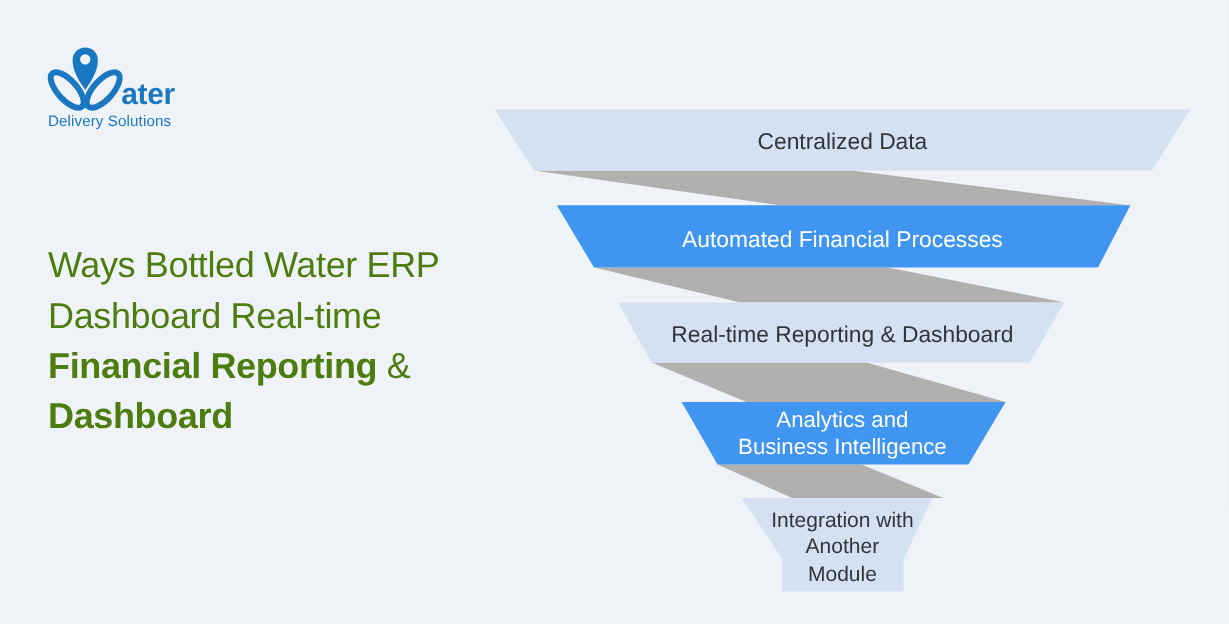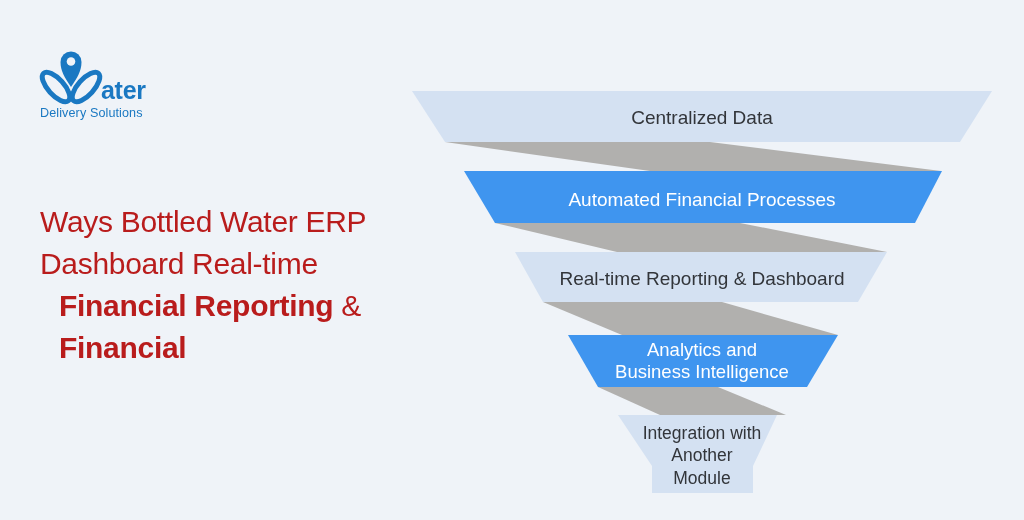--- a/index.html
+++ b/index.html
@@ -3,35 +3,35 @@
 <meta charset="utf-8">
 <style>
   :root { --bg:#eff3f8; --logo:#1a78c2; }
   html,body { margin:0; padding:0; background:#e7ebf1; }
   .canvas {
     position:relative; width:1024px; height:520px;
     background:var(--bg); overflow:hidden;
     font-family:"Liberation Sans", sans-serif;
   }
   
-  .logo { position:absolute; left:38px; top:40px; width:124px; height:84px; }
+  .logo { position:absolute; left:38px; top:28px; width:124px; height:84px; }
   .logo svg { overflow:visible; display:block; }
   .logo .paint-fill   { fill:var(--logo); }
   .logo .paint-stroke { stroke:var(--logo); fill:none; }
   .logo .pin-hole     { fill:var(--bg); }
   .logo .wordmark     { fill:var(--logo); font-family:"Liberation Sans",sans-serif;
                         font-weight:700; font-size:25px; letter-spacing:-0.3px; }
   .logo .tagline      { fill:var(--logo); font-family:"Liberation Sans",sans-serif;
                         font-weight:500; font-size:12.6px; letter-spacing:0.1px; }
   
   h1.heading {
     position:absolute; left:40px; top:201px; margin:0; width:400px;
     font-size:30px; line-height:42px; font-weight:500; letter-spacing:-0.3px;
   }
-  h1.heading b { font-weight:700;margin-left:19px; }
+  h1.heading b { font-weight:700; }
   
   svg.funnel { position:absolute; left:0; top:0; width:1024px; height:520px; }
   svg.funnel text {
     font-family:"Liberation Sans", sans-serif;
     font-weight:500; text-anchor:middle;
   }
 </style>
 </head>
 <body>
 
@@ -49,25 +49,25 @@
         <path class="paint-fill" d="M33,47 C26.5,37.5 22.5,30.5 22.5,22 A10.5,10.5 0 1 1 43.5,22 C43.5,30.5 39.5,37.5 33,47 Z"></path>
         <circle class="pin-hole" cx="33" cy="21.5" r="4.3"></circle>
       </g>
 
       <text class="wordmark" x="63" y="59">ater</text>
 
       <text class="tagline" x="2" y="77">Delivery Solutions</text>
     </svg>
   </div>
 
-  <h1 class="heading" style="color: #b91c1c;">
+  <h1 class="heading" style="color: #4d7c0f;">
       <div><span>Ways Bottled Water ERP</span></div>
       <div><span>Dashboard Real-time</span></div>
       <div><b>Financial Reporting</b><span> &amp;</span></div>
-      <div><b>Financial</b></div>
+      <div><b>Dashboard</b></div>
     </h1>
 
   <svg class="funnel" viewBox="0 0 1024 520">
       <polygon points="445,142 710,142 941,171 650,171" fill="#b1b0ae"></polygon>
       <polygon points="495,223 740,223 887,252 617,252" fill="#b1b0ae"></polygon>
       <polygon points="543,302 722,302 838,335 622,335" fill="#b1b0ae"></polygon>
       <polygon points="598,387 718,387 786,415 660,415" fill="#b1b0ae"></polygon>
       <polygon points="412,91 992,91 960,142 445,142" fill="#d4e1f2"></polygon>
       <text fill="#32353a" font-size="19"><tspan x="702" y="124">Centralized Data</tspan></text>
       <polygon points="464,171 942,171 915,223 495,223" fill="#3f95ef"></polygon>

